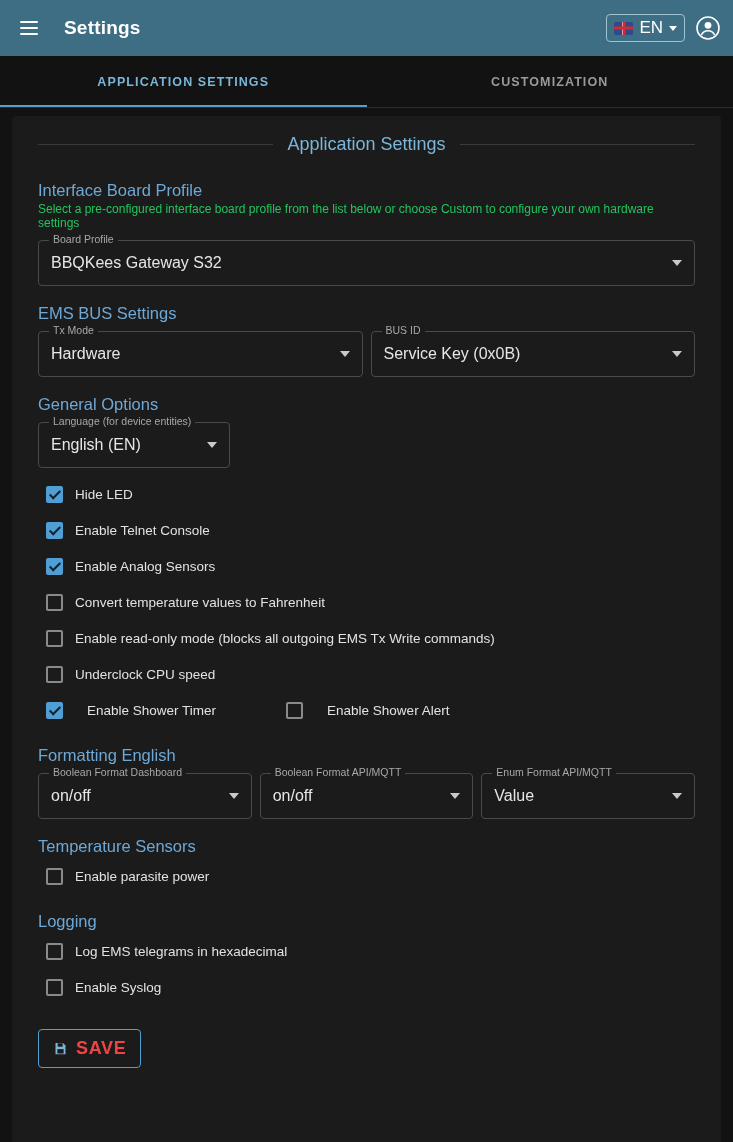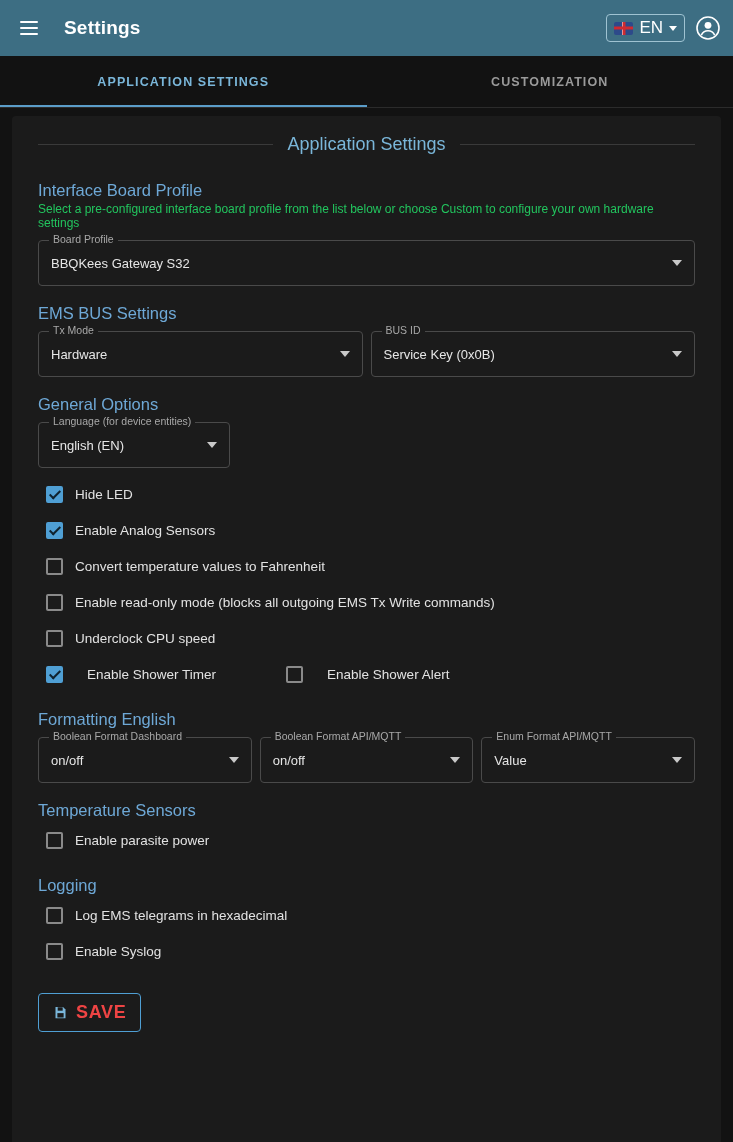--- a/index.html
+++ b/index.html
@@ -195,21 +195,21 @@
     top: -7px;
     left: 10px;
     background: #1b1b1b;
     padding: 0 4px;
     font-size: 10.5px;
     color: #a8a8a8;
     line-height: 1;
   }
   .field .value {
     color: #e6e6e6;
-    font-size: 13px;
+    font-size: 16px;
   }
   .field .caret {
     margin-left: auto;
     width: 0; height: 0;
     border-left: 5px solid transparent;
     border-right: 5px solid transparent;
     border-top: 6px solid #c9c9c9;
   }
   .row2 {
     display: flex;
@@ -356,20 +356,24 @@
         <span class="legend">Language (for device entities)</span>
         <span class="value">English (EN)</span>
         <span class="caret"></span>
       </div>
 
       <div style="height:8px"></div>
 
       <div class="check-row">
         <span class="cb checked"></span>
         <span class="cb-label">Hide LED</span>
+      </div>
+      <div class="check-row">
+        <span class="cb checked"></span>
+        <span class="cb-label">Enable Telnet Console</span>
       </div>
       <div class="check-row">
         <span class="cb checked"></span>
         <span class="cb-label">Enable Analog Sensors</span>
       </div>
       <div class="check-row">
         <span class="cb"></span>
         <span class="cb-label">Convert temperature values to Fahrenheit</span>
       </div>
       <div class="check-row">

